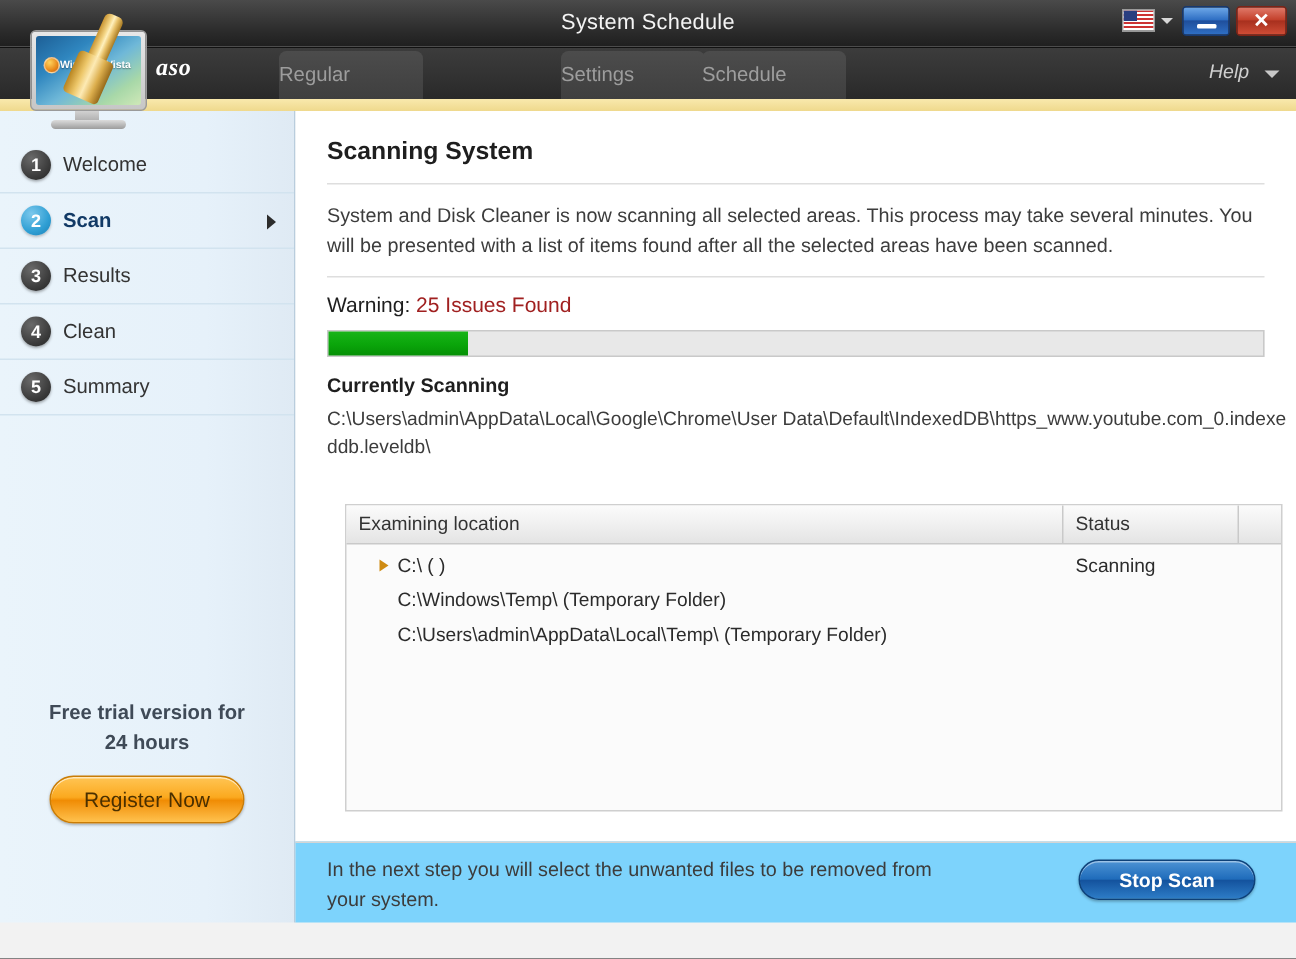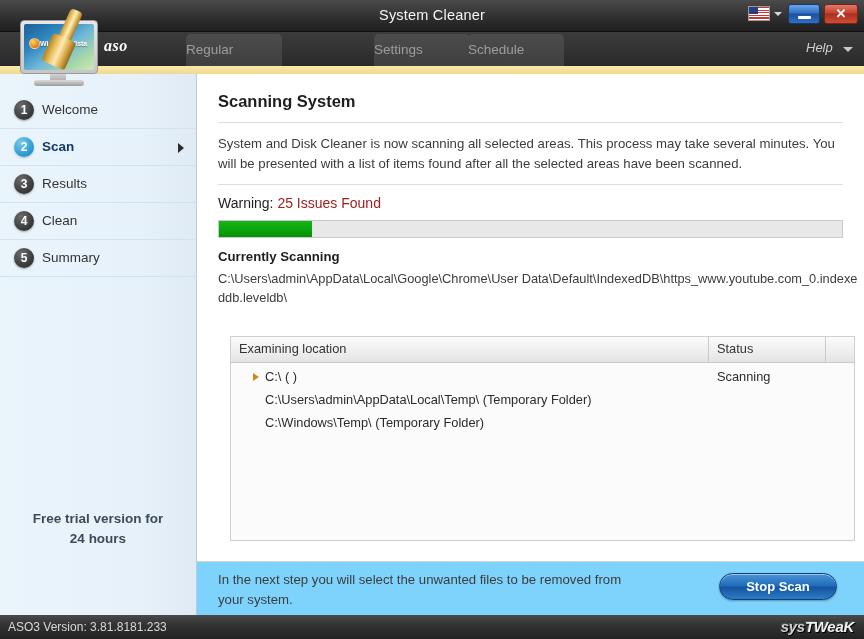--- a/index.html
+++ b/index.html
@@ -480,21 +480,21 @@
     text-shadow: 1px 1px 0 #000, -1px -1px 0 #555;
   }
   .systweak .sys { color: #cfcfcf; }
 </style>
 </head>
 <body>
 
 <div id="app">
 
   <div class="titlebar">
-    <div class="title-text">System Cleaner</div>
+    <div class="title-text">System Schedule</div>
   </div>
   <div class="flag-btn">
     <div class="flag-stripes"></div>
     <div class="flag-canton"></div>
   </div>
   <div class="flag-caret"></div>
   <div class="win-btn btn-min">
     <div class="glyph"></div>
   </div>
   <div class="win-btn btn-close">
@@ -553,20 +553,21 @@
     </div>
 
     <div class="side-item">
       <div class="badge">5</div>
       <div class="side-label">Summary</div>
     </div>
 
     <div class="trial-box">
       <div class="trial-text">Free trial version for</div>
       <div class="trial-text">24 hours</div>
+      <div class="register-btn">Register Now</div>
     </div>
   </div>
 
   <div class="main">
     <div class="page-title">Scanning System</div>
     <div class="rule rule-1"></div>
     <div class="intro">System and Disk Cleaner is now scanning all selected areas. This process may take several minutes. You will be presented with a list of items found after all the selected areas have been scanned.</div>
     <div class="rule rule-2"></div>
 
     <div class="warn-row">
@@ -588,34 +589,30 @@
         <div class="th th-2"></div>
       </div>
 
       <div class="trow" style="margin-top:2px;">
         <div class="row-arrow"></div>
         <div class="tcell-loc">C:\  ( )</div>
         <div class="tcell-status">Scanning</div>
       </div>
 
       <div class="trow">
+        <div class="tcell-loc">C:\Windows\Temp\ (Temporary Folder)</div>
+        <div class="tcell-status"></div>
+      </div>
+
+      <div class="trow">
         <div class="tcell-loc">C:\Users\admin\AppData\Local\Temp\ (Temporary Folder)</div>
         <div class="tcell-status"></div>
       </div>
-
-      <div class="trow">
-        <div class="tcell-loc">C:\Windows\Temp\ (Temporary Folder)</div>
-        <div class="tcell-status"></div>
-      </div>
     </div>
   </div>
 
   <div class="main-footer">
     <div class="footer-note">In the next step you will select the unwanted files to be removed from your system.</div>
     <div class="stop-btn">Stop Scan</div>
   </div>
 
-  <div class="statusbar">
-    <div class="status-text">ASO3 Version: 3.81.8181.233</div>
-    <div class="systweak"><span class="sys">sys</span><span>TWeaK</span></div>
-  </div>
 
 </div>
 
 </body></html>

